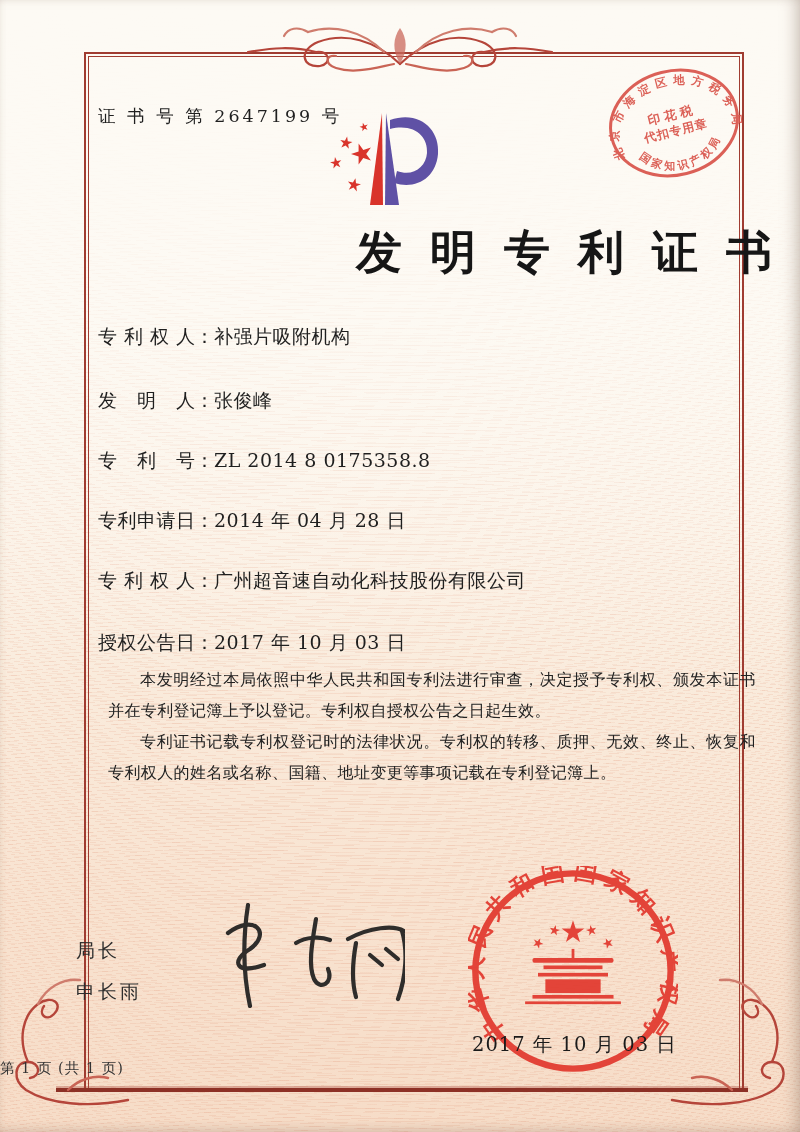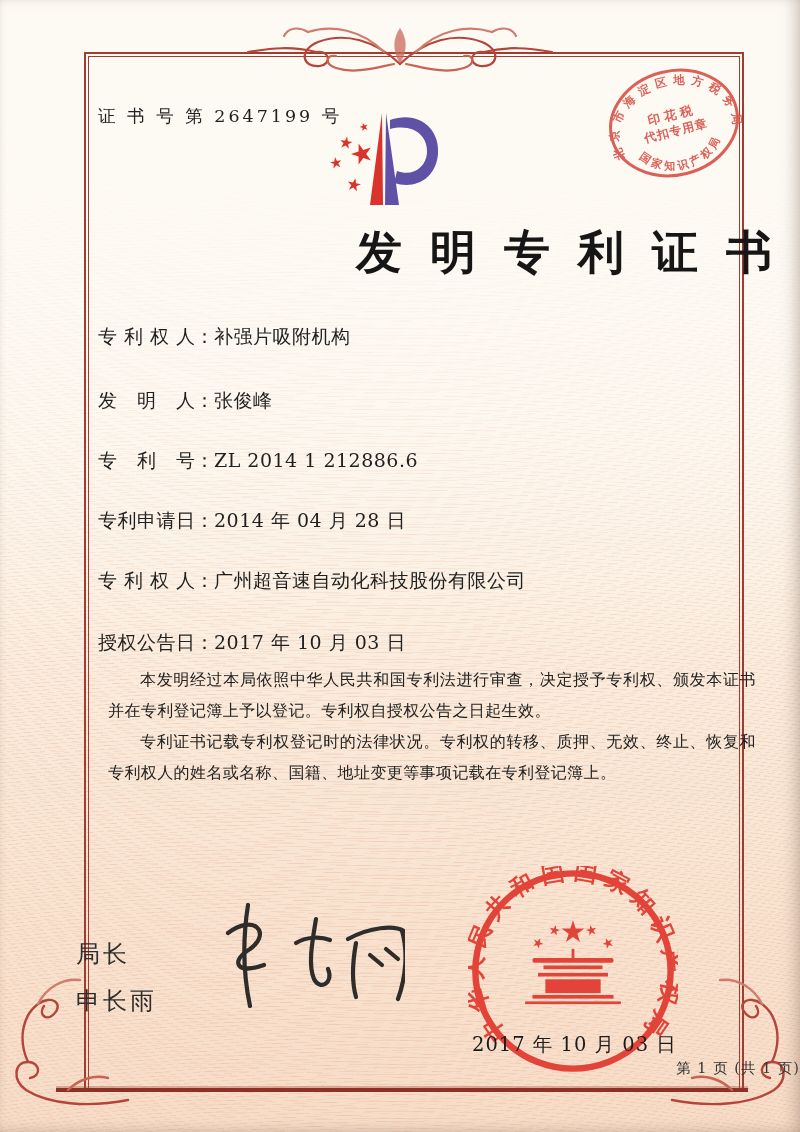--- a/index.html
+++ b/index.html
@@ -29,26 +29,26 @@
   .title{left:0;top:222px;width:800px;text-align:right;font-size:46px;font-weight:700;
     letter-spacing:28px;box-sizing:border-box;color:#161616;}
   .fields{left:98px;top:324px;width:620px;font-size:19px;}
   .field-row{position:absolute;left:0;white-space:nowrap;}
   .f0{top:0;} .f1{top:64px;} .f2{top:124px;} .f3{top:184px;} .f4{top:244px;} .f5{top:306px;}
   .field-label{display:inline-block;width:97px;text-align:justify;text-align-last:justify;vertical-align:bottom;}
   .field-colon{display:inline-block;}
   .field-value{display:inline-block;margin-left:0;letter-spacing:.5px;}
   .body-text{left:108px;top:664px;width:648px;}
   .body-text p{margin:0;font-size:16px;line-height:31px;text-indent:2em;text-align:justify;letter-spacing:.4px;color:#222;}
-  .director{left:76px;top:938px;font-family:"DejaVu Sans","Liberation Sans",sans-serif;font-size:24px;letter-spacing:3px;color:#2d2d2d;}
+  .director{left:76px;top:938px;font-family:"DejaVu Sans","Liberation Sans",sans-serif;font-size:19px;letter-spacing:3px;color:#2d2d2d;}
   .director div{margin-bottom:15px;}
   .signature{left:210px;top:903px;width:195px;height:105px;z-index:6;}
   .seal{left:468px;top:866px;width:210px;height:210px;z-index:6;opacity:.94;}
   .seal-date{left:472px;top:1031px;font-size:19.5px;letter-spacing:1px;z-index:7;color:#1b1b1b;}
-  .footer{left:0;top:1059px;width:800px;text-align:right;font-size:14.5px;letter-spacing:1px;color:#333;}
+  .footer{left:0;top:1059px;width:800px;text-align:left;font-size:14.5px;letter-spacing:1px;color:#333;}
   .tax-stamp{left:604px;top:64px;width:140px;height:118px;z-index:7;transform:rotate(-14deg);opacity:.92;}
   .abs{position:absolute;}
 </style>
 </head>
 <body>
 
 <div class="page">
 
   <svg width="0" height="0" style="position:absolute" aria-hidden="true">
     <defs>
@@ -111,21 +111,21 @@
   <div class="content title abs">发明专利证书</div>
 
   <div class="content fields abs">
     <div class="field-row f0">
       <span class="field-label">专利权人</span><span class="field-colon">：</span><span class="field-value">补强片吸附机构</span>
     </div>
     <div class="field-row f1">
       <span class="field-label">发明人</span><span class="field-colon">：</span><span class="field-value">张俊峰</span>
     </div>
     <div class="field-row f2">
-      <span class="field-label">专利号</span><span class="field-colon">：</span><span class="field-value">ZL 2014 1 212886.6</span>
+      <span class="field-label">专利号</span><span class="field-colon">：</span><span class="field-value">ZL 2014 8 0175358.8</span>
     </div>
     <div class="field-row f3">
       <span class="field-label">专利申请日</span><span class="field-colon">：</span><span class="field-value">2014 年 04 月 28 日</span>
     </div>
     <div class="field-row f4">
       <span class="field-label">专利权人</span><span class="field-colon">：</span><span class="field-value">广州超音速自动化科技股份有限公司</span>
     </div>
     <div class="field-row f5">
       <span class="field-label">授权公告日</span><span class="field-colon">：</span><span class="field-value">2017 年 10 月 03 日</span>
     </div>

